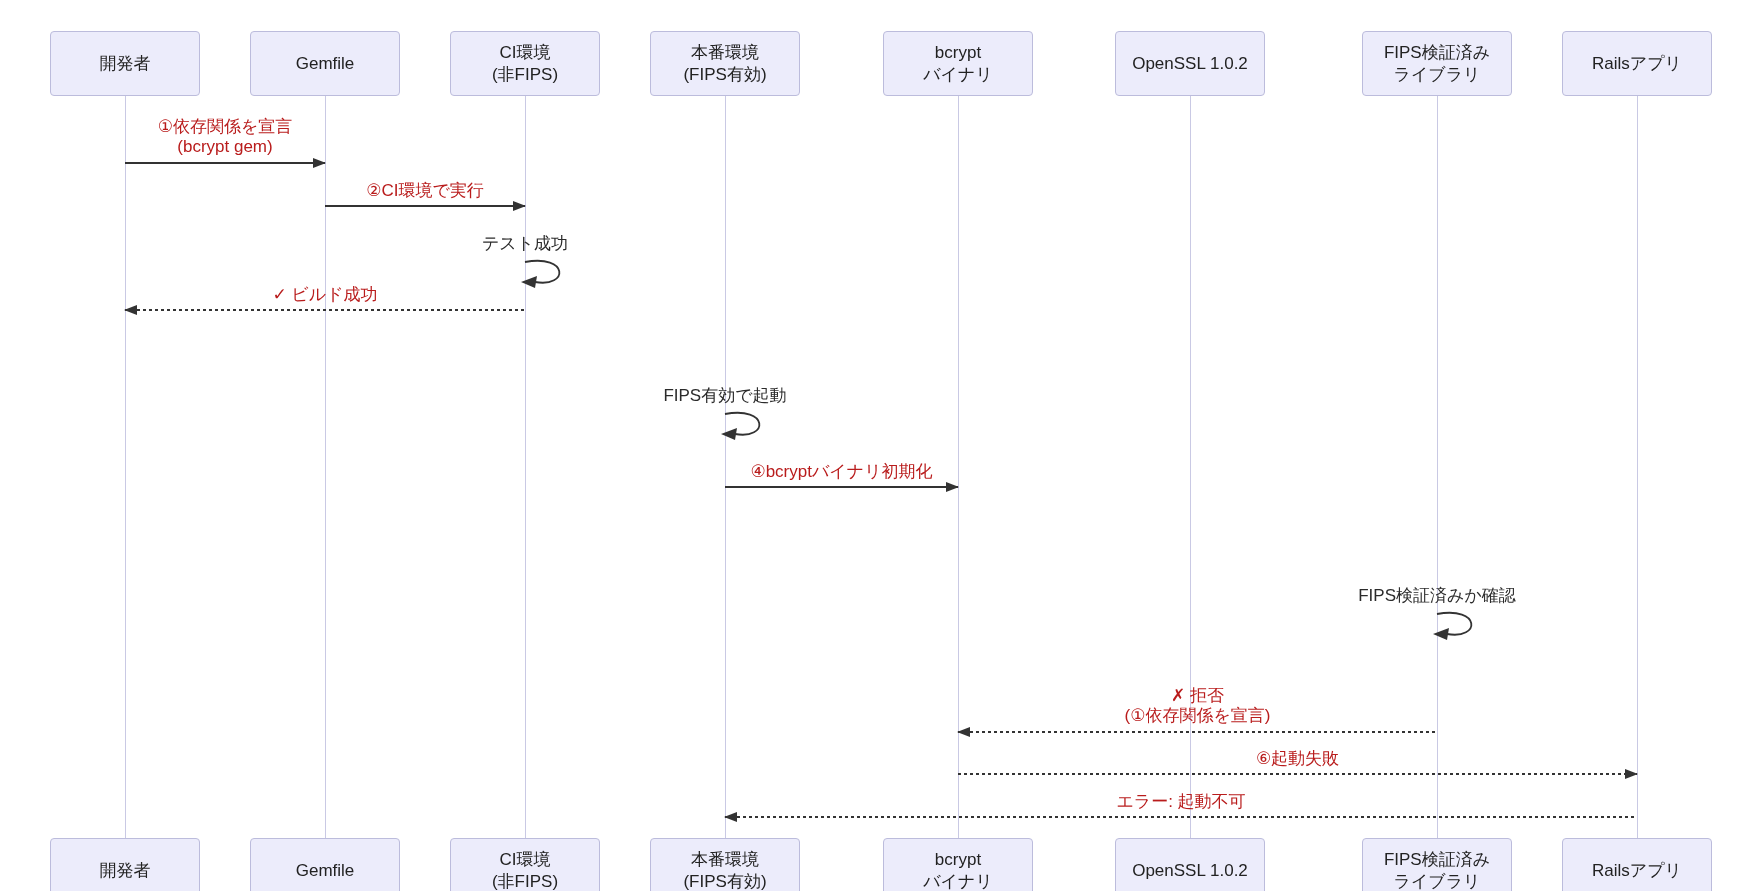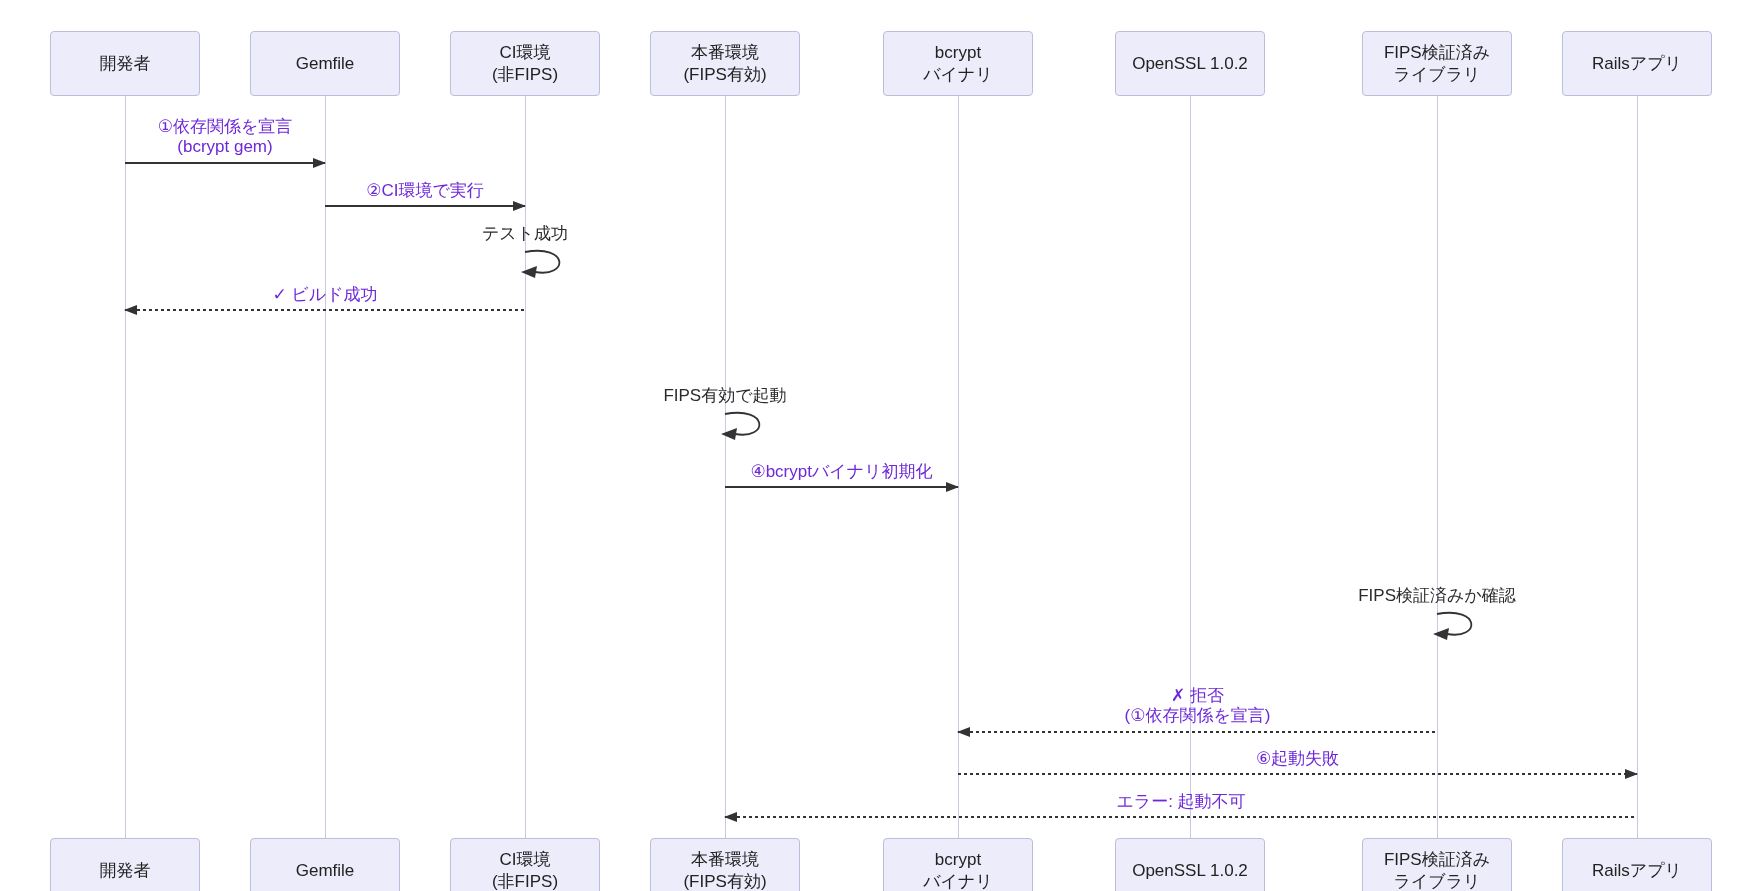--- a/index.html
+++ b/index.html
@@ -20,21 +20,21 @@
     position:absolute; width:150px; height:65px;
     background:#ececfb; border:1px solid #bcbcdc; border-radius:4px;
     display:flex; align-items:center; justify-content:center;
     text-align:center; white-space:pre-line;
     font-size:17px; line-height:1.25; color:#222222;
     box-sizing:border-box;
   }
   .msg { position:absolute; }
   .msg .lbl {
     text-align:center; white-space:pre-line;
-    font-size:17px; line-height:1.2; padding-bottom:4px; color:#6d28d9;
+    font-size:17px; line-height:1.2; padding-bottom:4px; color:#b91c1c;
   }
   .msg .line { position:relative; height:2px; }
   .line.solid { background:#333333; }
   .line.dashed { background-image:repeating-linear-gradient(90deg,#333333 0 3px,transparent 3px 6px); }
   .head-r {
     position:absolute; right:-1px; top:-4px; width:0; height:0;
     border-top:5px solid transparent; border-bottom:5px solid transparent;
     border-left:13px solid #333333;
   }
   .head-l {
@@ -96,21 +96,21 @@
       </div>
   </div>
 
   <div class="msg" style="left:325px;top:158px;width:200px">
     <div class="lbl">②CI環境で実行</div>
     <div class="line solid">
         <span class="head-r"></span>
       </div>
   </div>
 
-  <div class="selfmsg" style="left:375px;top:201px">
+  <div class="selfmsg" style="left:375px;top:211px">
     <div class="lbl">テスト成功</div>
     <svg width="62" height="36" viewBox="0 0 62 36">
       <path d="M12 4 C 56 -4, 56 30, 22 24" fill="none" stroke="#333333" stroke-width="1.8"></path>
       <polygon points="8,24 24,18 22,30" fill="#333333"></polygon>
     </svg>
   </div>
 
   <div class="msg" style="left:125px;top:262px;width:400px">
     <div class="lbl">✓ ビルド成功</div>
     <div class="line dashed">

